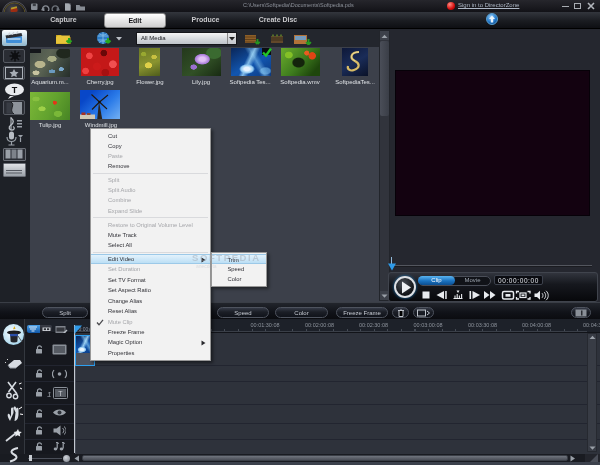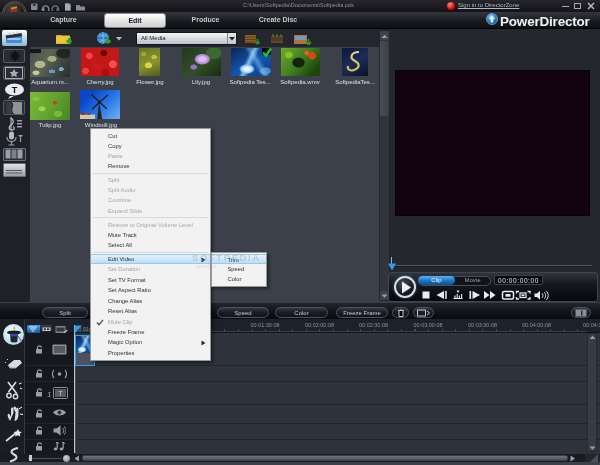--- a/index.html
+++ b/index.html
@@ -57,21 +57,20 @@
   <div class="tbtn" style="left:36px;top:15.5px;width:55px;text-align:center;">Capture</div>
   <div class="ab" style="left:104px;top:12.5px;width:62px;height:15.5px;border-radius:3px;background:linear-gradient(#ffffff,#e9e9e9 45%,#cfcfcf);border:1px solid #8a8a8a;"></div>
   <div class="ab" style="left:104px;top:17px;width:62px;text-align:center;color:#17171a;font-size:7px;font-weight:bold;">Edit</div>
   <div class="tbtn" style="left:178px;top:15.5px;width:55px;text-align:center;">Produce</div>
   <div class="tbtn" style="left:245px;top:15.5px;width:66px;text-align:center;">Create Disc</div>
 
   <div class="ab" style="left:486px;top:13px;width:12px;height:12px;border-radius:50%;background:radial-gradient(circle at 40% 30%,#9fd4ff,#1f76c8 55%,#0a3a70);border:0.5px solid #5a9fd0;"></div>
   <svg class="ab" style="left:486px;top:13px;" width="12" height="12">
       <path d="M6 2.5 L9 6 H7.2 V9.5 H4.8 V6 H3 Z" fill="#eaf4fc"></path>
     </svg>
-  <div class="ab" style="left:500px;top:13.5px;color:#f2f3f5;font-size:13.5px;font-weight:bold;letter-spacing:-0.2px;">PowerDirector</div>
 
   <div class="ab" style="left:0;top:29px;width:30px;height:273px;background:#1e2127;"></div>
   <div class="ab" style="left:29.5px;top:29px;width:1px;height:273px;background:#777b83;"></div>
   <div class="ab" style="left:30px;top:29px;width:360px;height:273px;background:#3c404a;"></div>
   <div class="ab" style="left:30px;top:29px;width:360px;height:18px;background:#23262d;"></div>
   <div class="ab" style="left:390px;top:29px;width:210px;height:273px;background:#25272f;"></div>
 
   <svg class="ab" style="left:55px;top:32px;" width="20" height="14">
     <path d="M1 3 h5 l1.5 2 h8 v7 h-14.5 z" fill="#caa21e"></path>
     <path d="M1 5 l2 -1.5 h12 l-1 8 h-13 z" fill="#e8c53a"></path>

